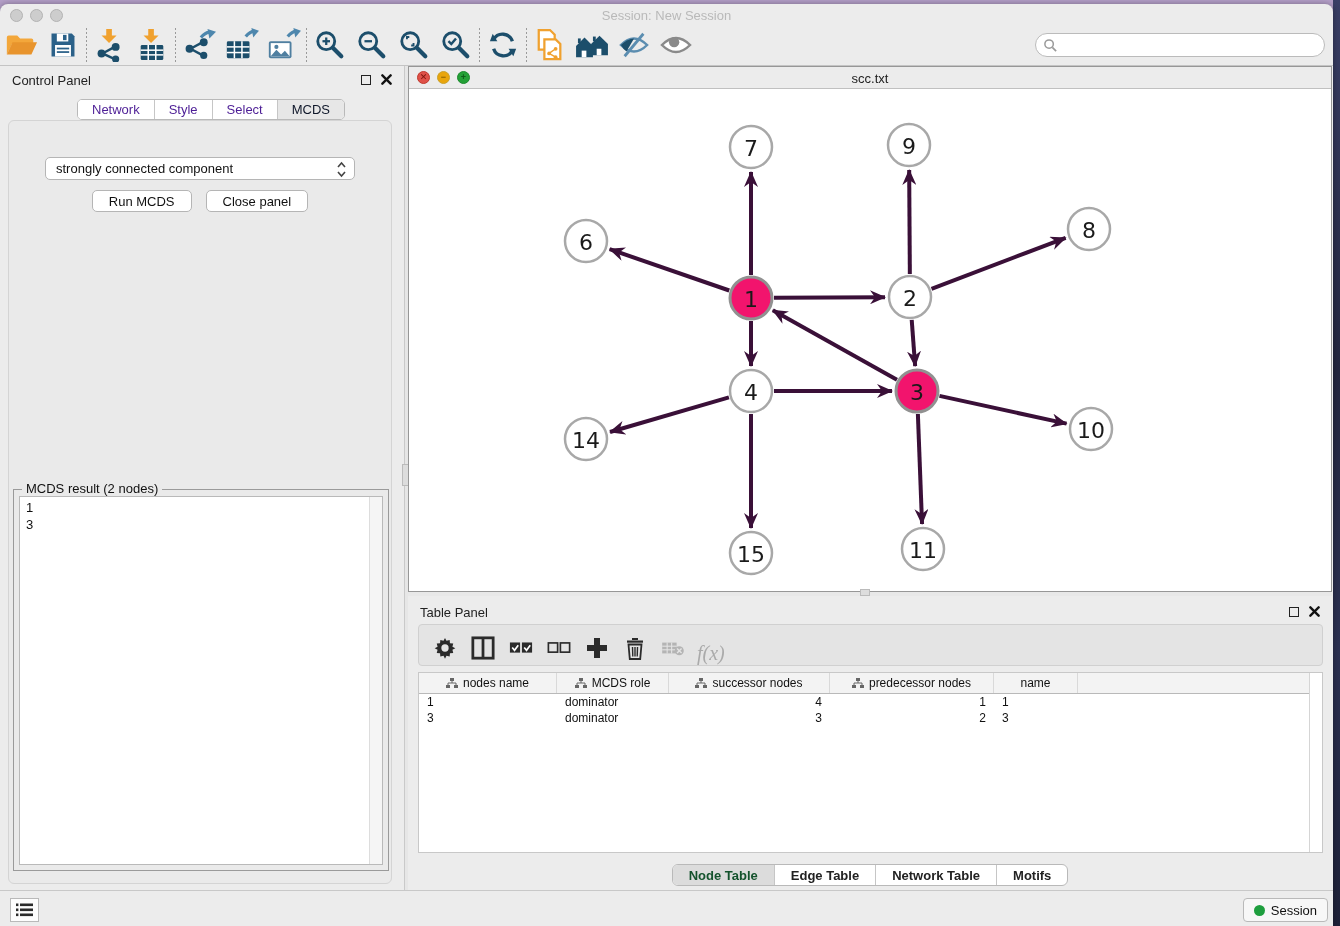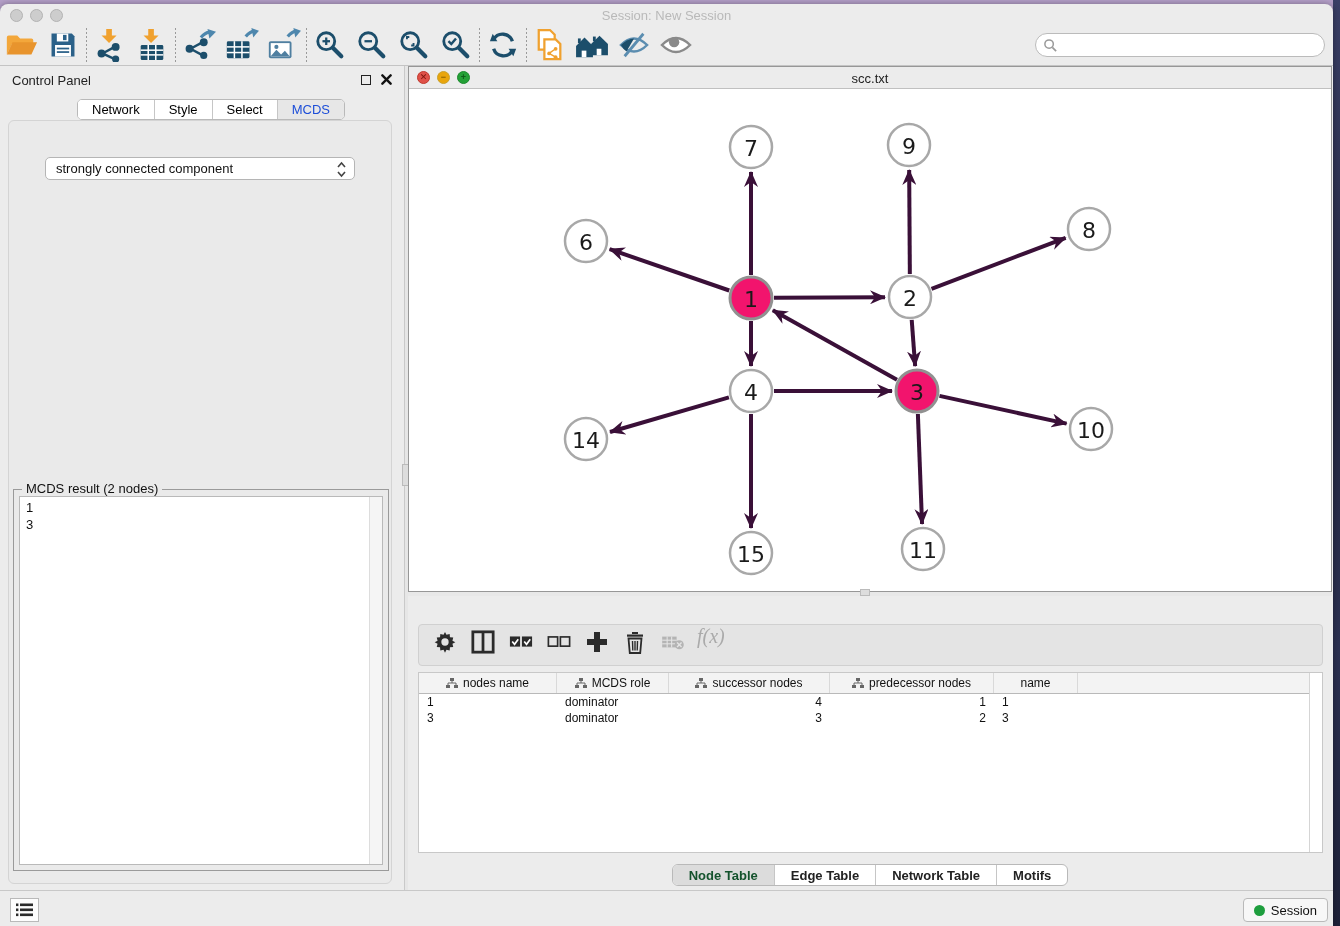--- a/index.html
+++ b/index.html
@@ -37,24 +37,24 @@
   .control-panel { position:absolute; left:0; top:62px; width:404px; height:824px; }
   .v-splitter { position:absolute; left:404px; top:62px; width:4px; height:824px; background:#e6e6e6; border-left:1px solid #c9c9c9; }
   .v-grip { position:absolute; left:-3px; top:398px; width:7px; height:22px; background:#ddd; border:1px solid #bbb; }
   .panel-header { position:absolute; left:0; top:4px; width:100%; height:22px; }
   .panel-title { position:absolute; left:12px; top:3px; font-size:13px; color:#222; }
   .panel-icons { position:absolute; right:12px; top:4px; display:flex; gap:10px; align-items:center; }
   .float-box { width:10px; height:10px; border:1.5px solid #222; background:transparent; }
   
   .seg-tabs { position:absolute; display:flex; border:1px solid #b9b9b9; border-radius:5px;
     overflow:hidden; background:#fff; height:21px; }
-  .seg-tab { font-size:13px; color:#000000; background:#fff; padding:2px 14px 0 14px;
+  .seg-tab { font-size:13px; color:#4c1d95; background:#fff; padding:2px 14px 0 14px;
     border-left:1px solid #c6c6c6; text-align:center; white-space:nowrap; }
   .seg-tab:first-child { border-left:none; }
-  .seg-tab.disabled-active { background:#e7e7e7; color:#1d4ed8; }
+  .seg-tab.disabled-active { background:#e7e7e7; color:#0f172a; }
   .cp-tabs { left:77px; top:33px; }
   
   .cp-content { position:absolute; left:8px; top:54px; width:384px; height:764px;
     background:#eaeaea; border:1px solid #d4d4d4; border-radius:6px; }
   .opt-label { position:absolute; left:0; width:100%; top:16px; text-align:center; font-size:13px; color:#111; }
   .criterion-select { position:absolute; left:36px; top:36px; width:310px; height:23px;
     background:#fff; border:1px solid #b5b5b5; border-radius:5px; font-size:13px; color:#111;
     display:flex; align-items:center; padding-left:10px; }
   .sel-stepper { position:absolute; right:8px; top:3px; }
   .cp-buttons { position:absolute; left:0; top:69px; width:100%; display:flex; justify-content:center; gap:14px; }
@@ -80,21 +80,21 @@
   .tl-yellow { background:#e9a50c; border:1px solid #caa22c; color:#8a6104; }
   .tl-green { background:#23a036; border:1px solid #1d8a2e; color:#0d5c18; }
   .net-title { position:absolute; left:0; right:0; top:4px; text-align:center; font-size:13px; color:#222; }
   .net-canvas { position:absolute; left:0; top:22px; width:922px; height:502px; background:#fff; }
   .h-splitter { position:absolute; left:408px; top:588px; width:924px; height:4px; background:#e8e8e8; }
   .h-grip { position:absolute; left:452px; top:-3px; width:10px; height:7px; background:#ddd; border:1px solid #bbb; }
   
   .table-panel { position:absolute; left:408px; top:592px; width:924px; height:294px; }
   .tp-toolbar { position:absolute; left:10px; top:28px; width:905px; height:42px;
     background:#e4e4e4; border:1px solid #d0d0d0; border-radius:4px;
-    display:flex; align-items:flex-start; padding-left:10px; gap:6px; }
+    display:flex; align-items:flex-end; padding-left:10px; gap:6px; }
   .tp-btn { width:32px; height:34px; display:flex; align-items:center; justify-content:center; }
   .fx-label { font-family:"Liberation Serif","DejaVu Serif",serif; font-style:italic;
     font-size:20px; color:#aaa; padding-left:2px; }
   .data-table { position:absolute; left:10px; top:76px; width:905px; height:181px;
     background:#fff; border:1px solid #c8c8c8; }
   .tbl-scroll { position:absolute; right:0; top:0; width:13px; height:100%; background:#fff; border-left:1px solid #d5d5d5; }
   .tbl-header { display:flex; height:21px; background:#f3f3f3; border-bottom:1px solid #b9b9b9; }
   .th-cell { font-size:12px; color:#111; display:flex; align-items:center; justify-content:center;
     gap:5px; border-right:1px solid #d9d9d9; background:#f3f3f3; }
   .tbl-row { display:flex; height:16px; }
@@ -315,20 +315,24 @@
         <div class="seg-tab disabled-active">MCDS</div>
       </div>
 
     <div class="cp-content">
       <div class="criterion-select">
         <span>strongly connected component</span>
         <svg class="sel-stepper" width="9" height="17" viewBox="0 0 9 17">
           <path d="M1 6 L4.5 2 L8 6" fill="none" stroke="#444" stroke-width="1.6"></path>
           <path d="M1 11 L4.5 15 L8 11" fill="none" stroke="#444" stroke-width="1.6"></path>
         </svg>
+      </div>
+      <div class="cp-buttons">
+        <div class="push-btn">Run MCDS</div>
+        <div class="push-btn">Close panel</div>
       </div>
       <div class="mcds-fieldset">
         <span class="mcds-legend">MCDS result (2 nodes)</span>
         <div class="mcds-list" id="mcds-list">
           <div class="mcds-scroll"></div>
         <div>1</div>
             <div>3</div>
           </div>
       </div>
     </div>
@@ -415,20 +419,32 @@
             <text x="514" y="461" text-anchor="middle" dominant-baseline="central" font-family="DejaVu Sans, Liberation Sans, sans-serif" font-size="22" fill="#1a1a1a">11</text>
           </g>
         </svg>
     </div>
   </div>
   <div class="h-splitter">
     <div class="h-grip"></div>
   </div>
 
   <div class="table-panel">
+    <div class="panel-header" style="position:absolute;left:0;top:6px;width:100%;height:22px;">
+      <span class="panel-title">Table Panel</span>
+      <span class="panel-icons">
+        <span class="float-box"></span>
+        <svg width="11" height="11" viewBox="0 0 12 12">
+          <g stroke="#111" stroke-width="2.6" stroke-linecap="round">
+              <line x1="1.5" y1="1.5" x2="10.5" y2="10.5"></line>
+              <line x1="10.5" y1="1.5" x2="1.5" y2="10.5"></line>
+            </g>
+        </svg>
+      </span>
+    </div>
 
     <div class="tp-toolbar">
       <div class="tp-btn">
         <svg width="22" height="22" viewBox="0 0 24 24">
           <path d="M12 1 l1.6 3.2 3.5-.9 .3 3.6 3.6.3 -.9 3.5 3.2 1.6 -3.2 1.6 .9 3.5 -3.6.3 -.3 3.6 -3.5-.9 -1.6 3.2 -1.6-3.2 -3.5.9 -.3-3.6 -3.6-.3 .9-3.5 -3.2-1.6 3.2-1.6 -.9-3.5 3.6-.3 .3-3.6 3.5.9 z" fill="#2b2b2b"></path>
           <circle cx="12" cy="12" r="4" fill="#e4e4e4"></circle>
         </svg>
       </div>
       <div class="tp-btn">
         <svg width="24" height="24" viewBox="0 0 26 26">

